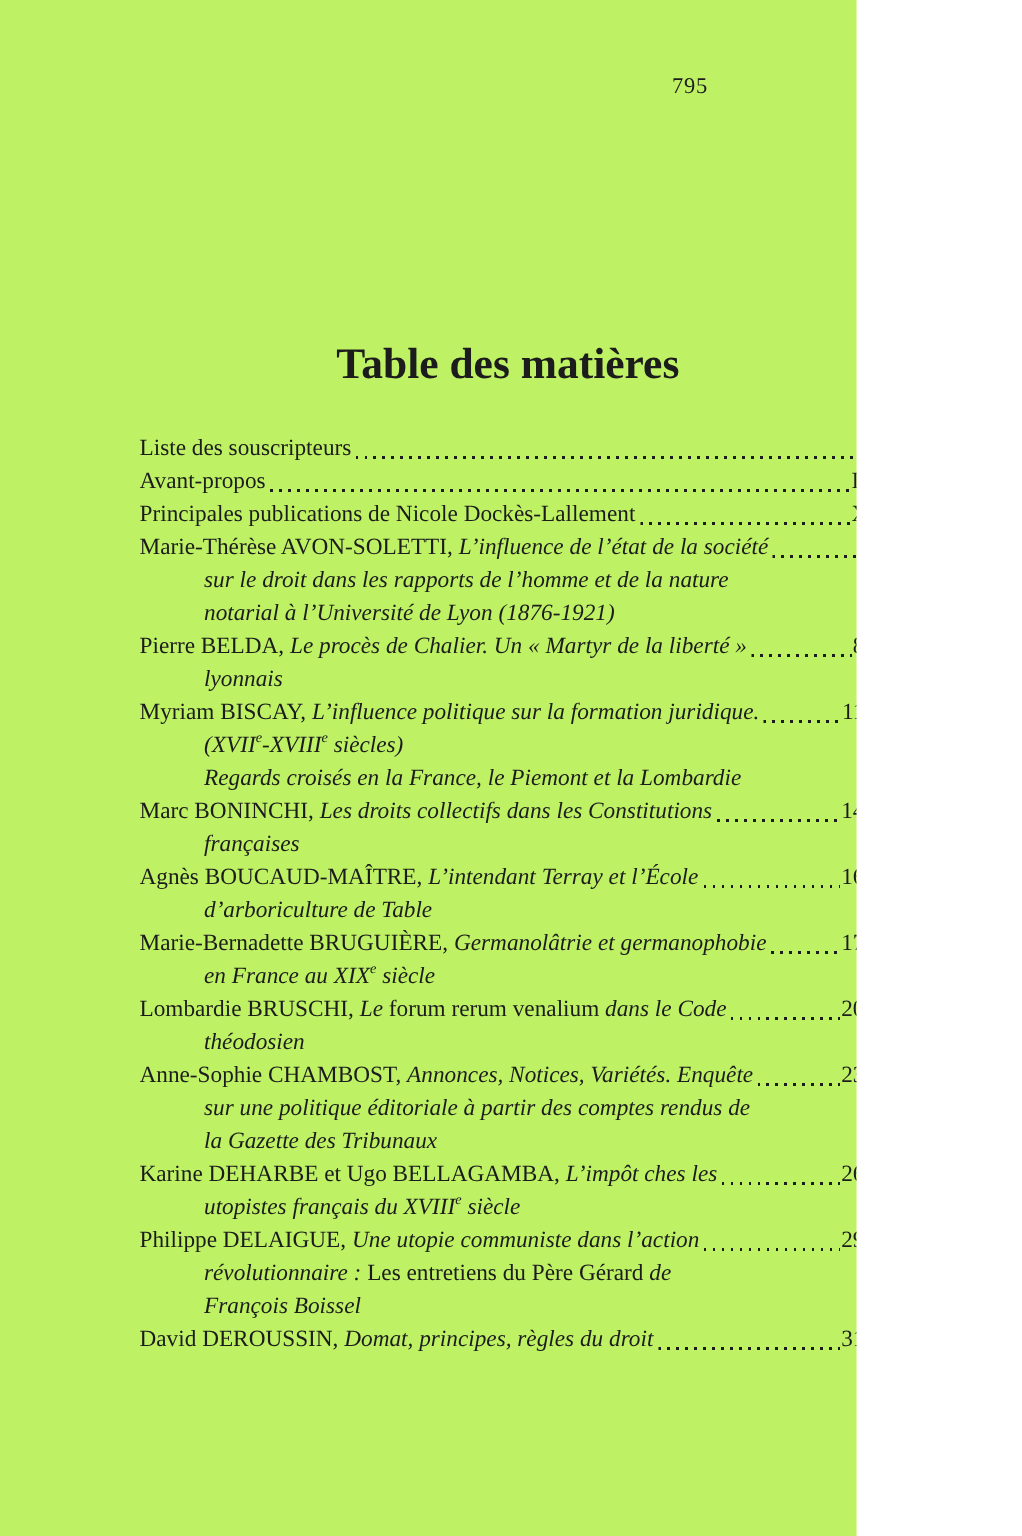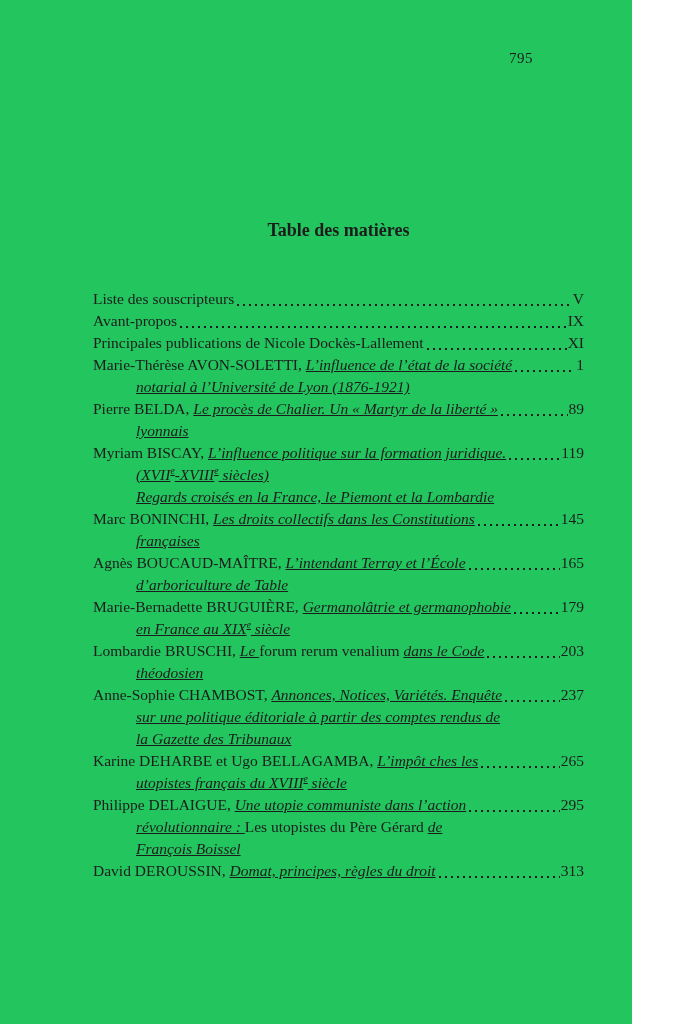--- a/index.html
+++ b/index.html
@@ -2,41 +2,41 @@
 <html lang="fr"><head>
 <meta charset="utf-8">
 <style>
   html, body {
     margin: 0;
     padding: 0;
     background: #ffffff;
   }
   .page {
     position: relative;
-    width: 632px;
+    width: 571px;
     height: 1024px;
-    background: #22c55e;
+    background: #bef264;
     font-family: "Liberation Serif", serif;
     color: #1c1c1c;
     overflow: hidden;
   }
   .folio {
     position: absolute;
     top: 50px;
     right: 99px;
     font-size: 15px;
     letter-spacing: 0.5px;
   }
   .title {
     position: absolute;
     top: 208px;
     left: 93px;
     width: 491px;
     text-align: center;
-    font-size: 18px;
+    font-size: 29px;
     font-weight: bold;
   }
   .toc {
     position: absolute;
     top: 288px;
     left: 93px;
     width: 491px;
     font-size: 15.5px;
     line-height: 22px;
   }
@@ -60,21 +60,21 @@
       transparent 1.8px 6px
     );
   }
   .pagenum {
     flex: 0 0 auto;
     white-space: nowrap;
   }
   .cont {
     padding-left: 43px;
   }
-  .it { font-style: italic; text-decoration: underline; }
+  .it { font-style: italic; }
   sup {
     font-size: 0.62em;
     line-height: 0;
     vertical-align: super;
   }
 </style>
 </head>
 <body>
 
 <div class="page">
@@ -103,20 +103,21 @@
           <span class="leader"></span>
           <span class="pagenum">XI</span>
         </div>
       </div>
       <div class="toc-entry">
         <div class="toc-line">
           <span class="toc-text"><span>Marie-Thérèse AVON-SOLETTI, </span><span class="it">L’influence de l’état de la société</span></span>
           <span class="leader"></span>
           <span class="pagenum">1</span>
         </div>
+        <div class="cont"><span class="it">sur le droit dans les rapports de l’homme et de la nature</span></div>
       </div>
       <div class="toc-entry">
         <div class="cont"><span class="it">notarial à l’Université de Lyon (1876-1921)</span></div>
       </div>
       <div class="toc-entry">
         <div class="toc-line">
           <span class="toc-text"><span>Pierre BELDA, </span><span class="it">Le procès de Chalier. Un « Martyr de la liberté »</span></span>
           <span class="leader"></span>
           <span class="pagenum">89</span>
         </div>
@@ -179,21 +180,21 @@
           <span class="pagenum">265</span>
         </div>
         <div class="cont"><span class="it">utopistes français du XVIII</span><sup class="it">e</sup><span class="it"> siècle</span></div>
       </div>
       <div class="toc-entry">
         <div class="toc-line">
           <span class="toc-text"><span>Philippe DELAIGUE, </span><span class="it">Une utopie communiste dans l’action</span></span>
           <span class="leader"></span>
           <span class="pagenum">295</span>
         </div>
-        <div class="cont"><span class="it">révolutionnaire : </span><span>Les utopistes du Père Gérard </span><span class="it">de</span></div>
+        <div class="cont"><span class="it">révolutionnaire : </span><span>Les entretiens du Père Gérard </span><span class="it">de</span></div>
         <div class="cont"><span class="it">François Boissel</span></div>
       </div>
       <div class="toc-entry">
         <div class="toc-line">
           <span class="toc-text"><span>David DEROUSSIN, </span><span class="it">Domat, principes, règles du droit</span></span>
           <span class="leader"></span>
           <span class="pagenum">313</span>
         </div>
       </div>
     </div>

